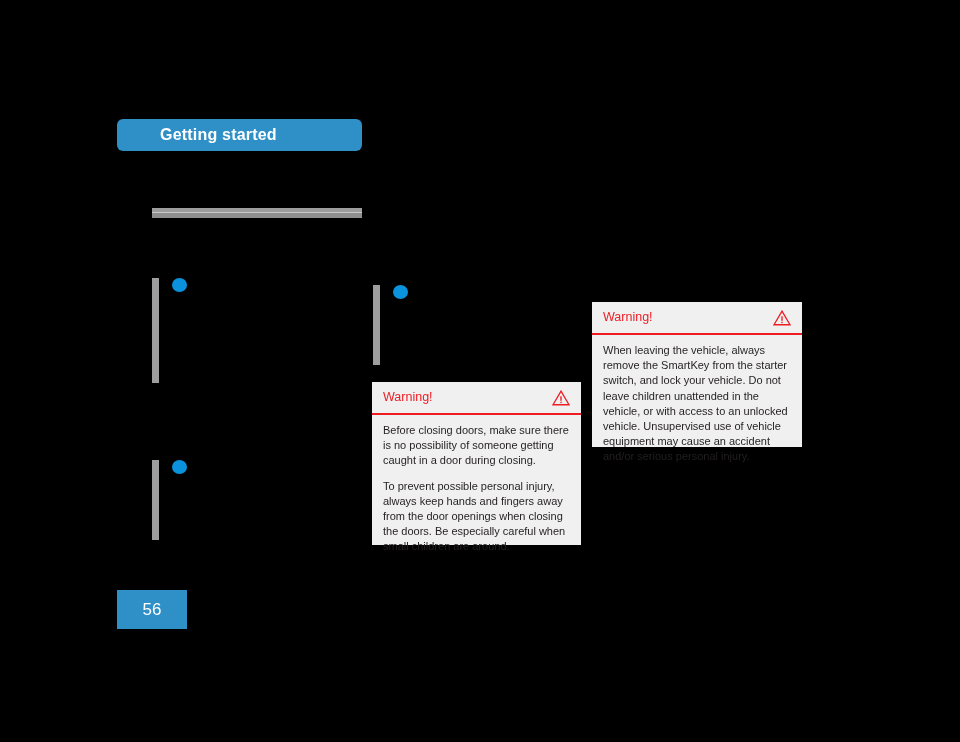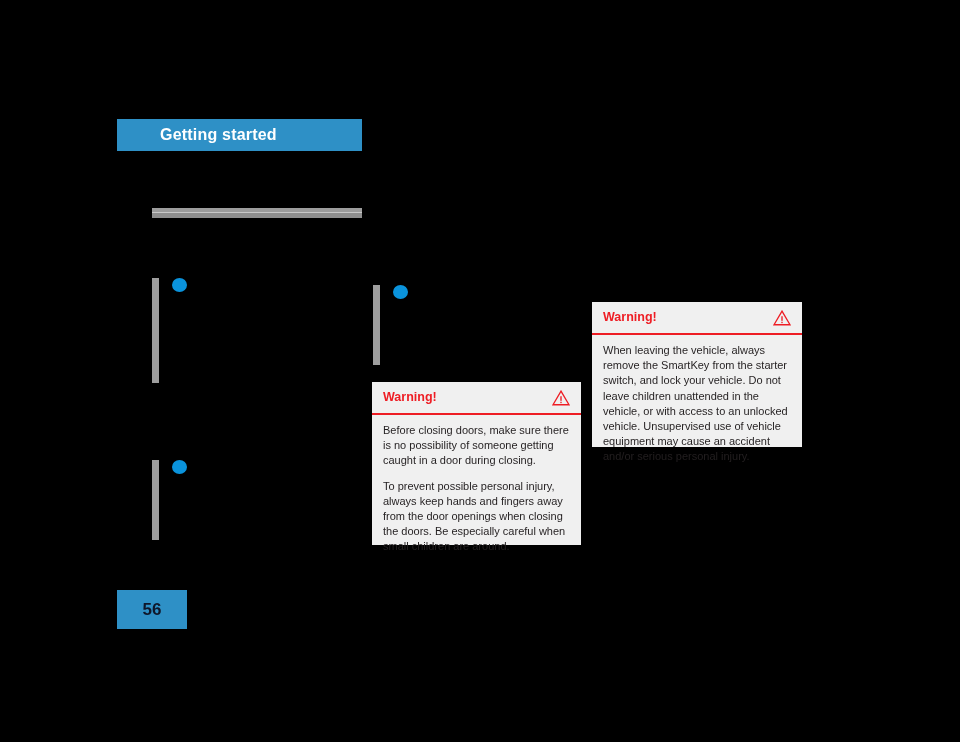--- a/index.html
+++ b/index.html
@@ -23,20 +23,21 @@
   }
 
   
   .section-banner {
     position: absolute;
     left: 117px;
     top: 119px;
     width: 245px;
     height: 32px;
     background: #2e90c6;
+    border-radius: 6px;
   }
   .section-banner-label {
     position: absolute;
     left: 43px;
     top: 6px;
     font-size: 16px;
     font-weight: bold;
     color: #ffffff;
     letter-spacing: 0.2px;
     line-height: 20px;
@@ -105,21 +106,21 @@
     position: relative;
     height: 31px;
     padding: 0 11px;
     display: flex;
     align-items: center;
     justify-content: space-between;
     border-bottom: 2px solid #ee1d24;
   }
   .warning-title {
     font-size: 12.5px;
-    font-weight: bold;
+    font-weight: normal;
     color: #ee1d24;
     line-height: 15px;
     white-space: nowrap;
   }
   .warning-icon {
     display: block;
     width: 18px;
     height: 16px;
     flex: 0 0 auto;
   }
@@ -156,22 +157,22 @@
     top: 590px;
     width: 70px;
     height: 39px;
     background: #2e90c6;
     display: flex;
     align-items: center;
     justify-content: center;
   }
   .page-number-badge span {
     font-size: 17px;
-    font-weight: bold;
-    color: #0f172a;
+    font-weight: normal;
+    color: #ffffff;
     line-height: 20px;
   }
 
   
   .watermark {
     position: absolute;
     right: 10px;
     bottom: 4px;
     font-size: 27px;
     color: #9a9a9a;

